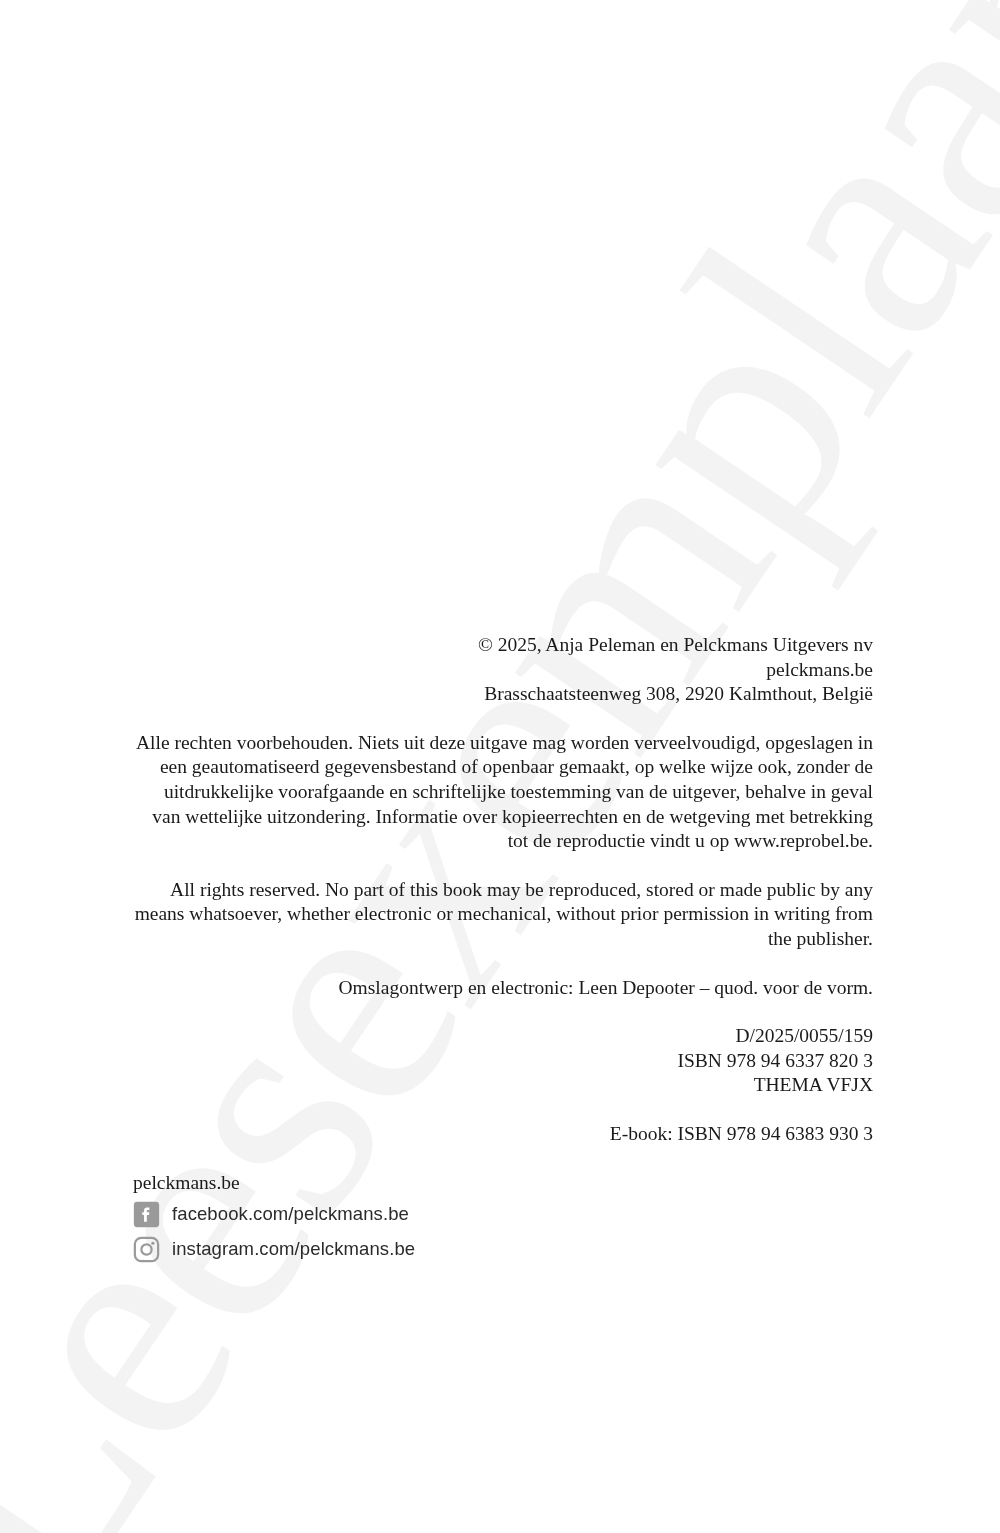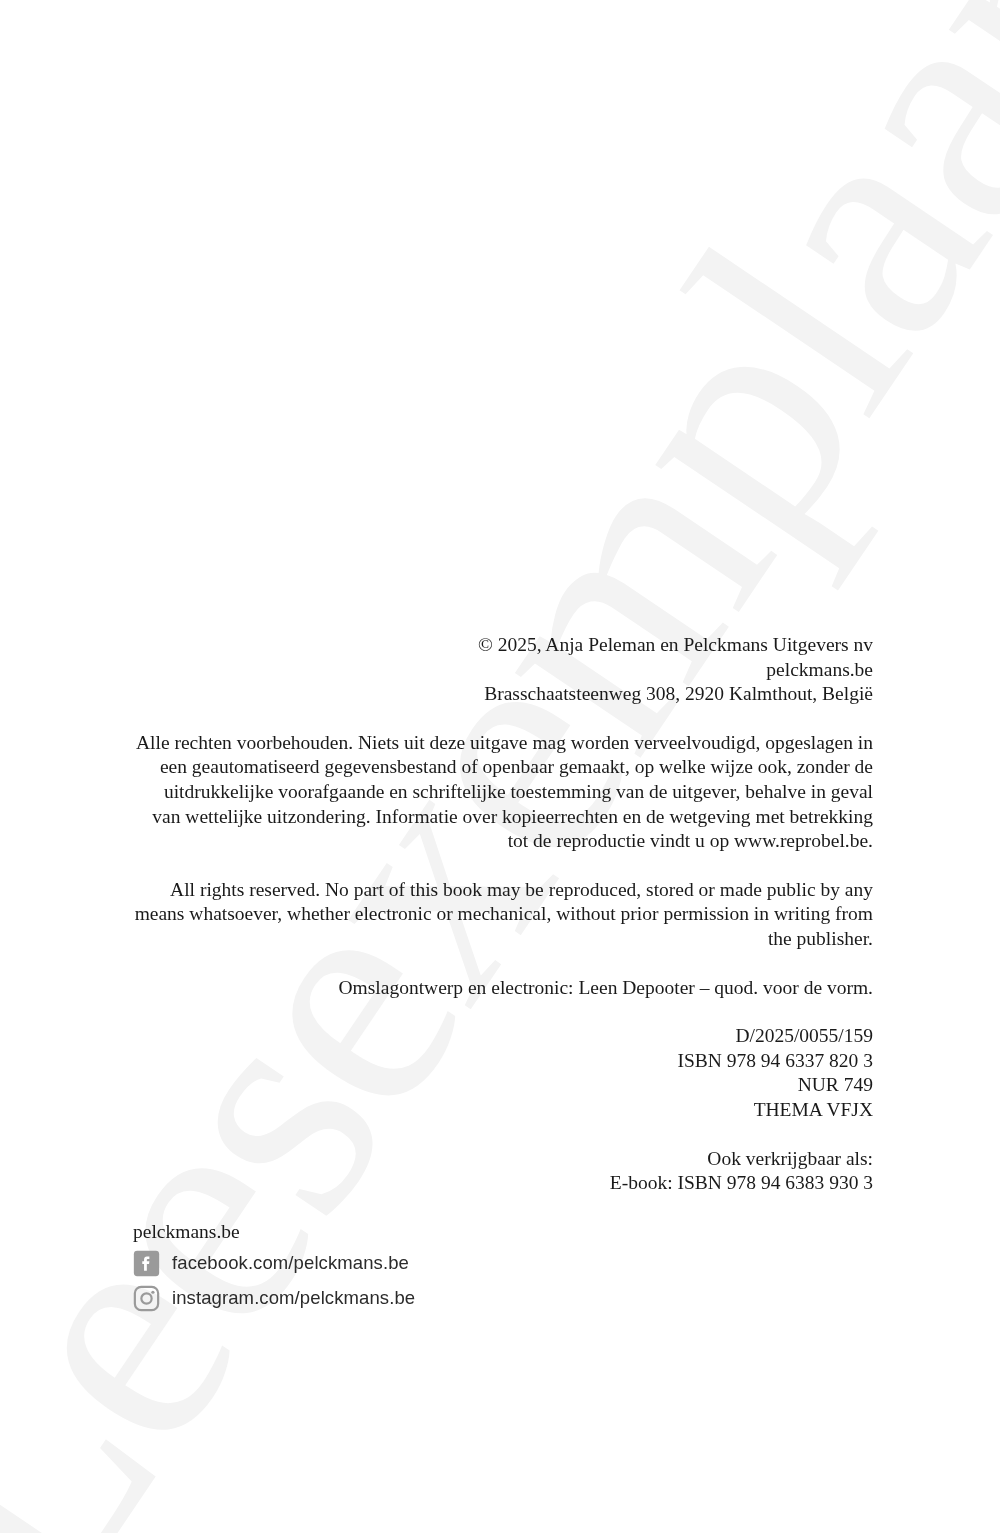--- a/index.html
+++ b/index.html
@@ -121,26 +121,24 @@
 
     <div class="block para">All rights reserved. No part of this book may be reproduced, stored or made public by any means whatsoever, whether electronic or mechanical, without prior permission in writing from the publisher.</div>
 
     <div class="block">
       <span class="line">Omslagontwerp en electronic: Leen Depooter – quod. voor de vorm.</span>
     </div>
 
     <div class="block">
       <span class="line">D/2025/0055/159</span>
       <span class="line">ISBN 978 94 6337 820 3</span>
-      <span class="line">NUR 749</span>
       <span class="line">THEMA VFJX</span>
     </div>
 
     <div class="block">
-      <span class="line">Ook verkrijgbaar als:</span>
       <span class="line">E-book: ISBN 978 94 6383 930 3</span>
     </div>
 
     <div id="social-block">
 
       <div class="social-site">pelckmans.be</div>
 
       <div class="social-row">
         <svg class="social-icon" viewBox="0 0 32 32">
           <rect x="1" y="1" width="30" height="30" rx="4" ry="4" fill="#9a9a9a"></rect>

